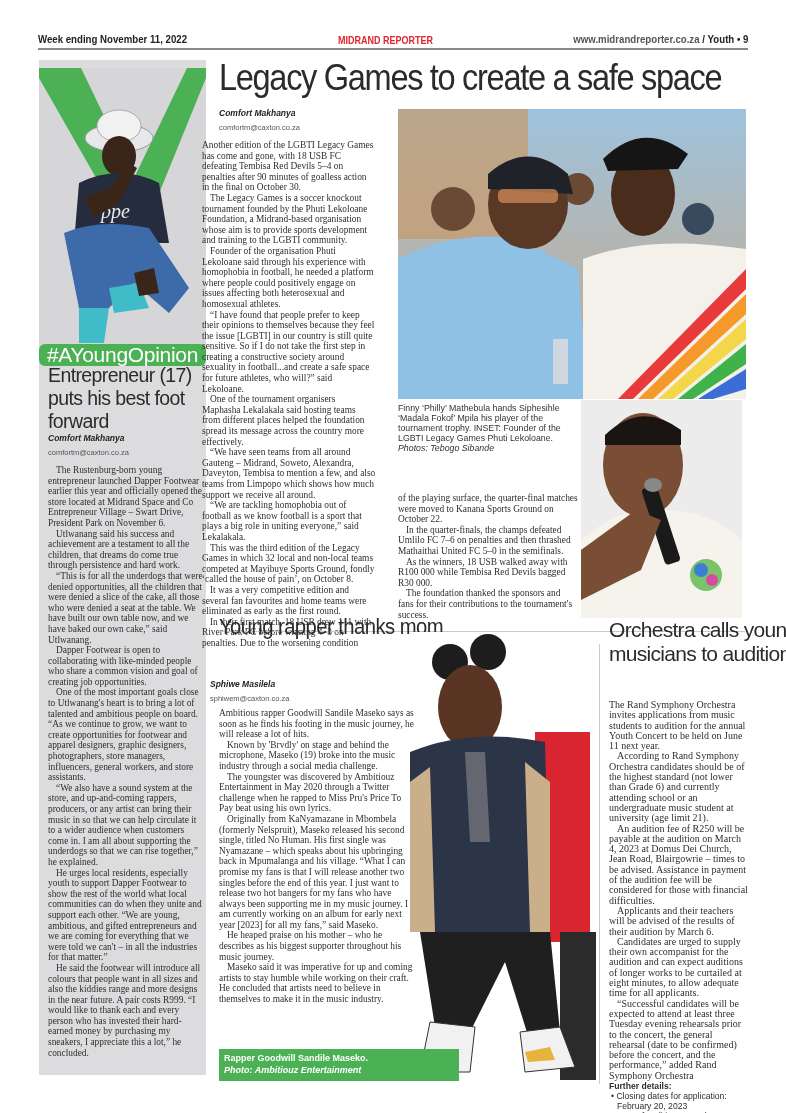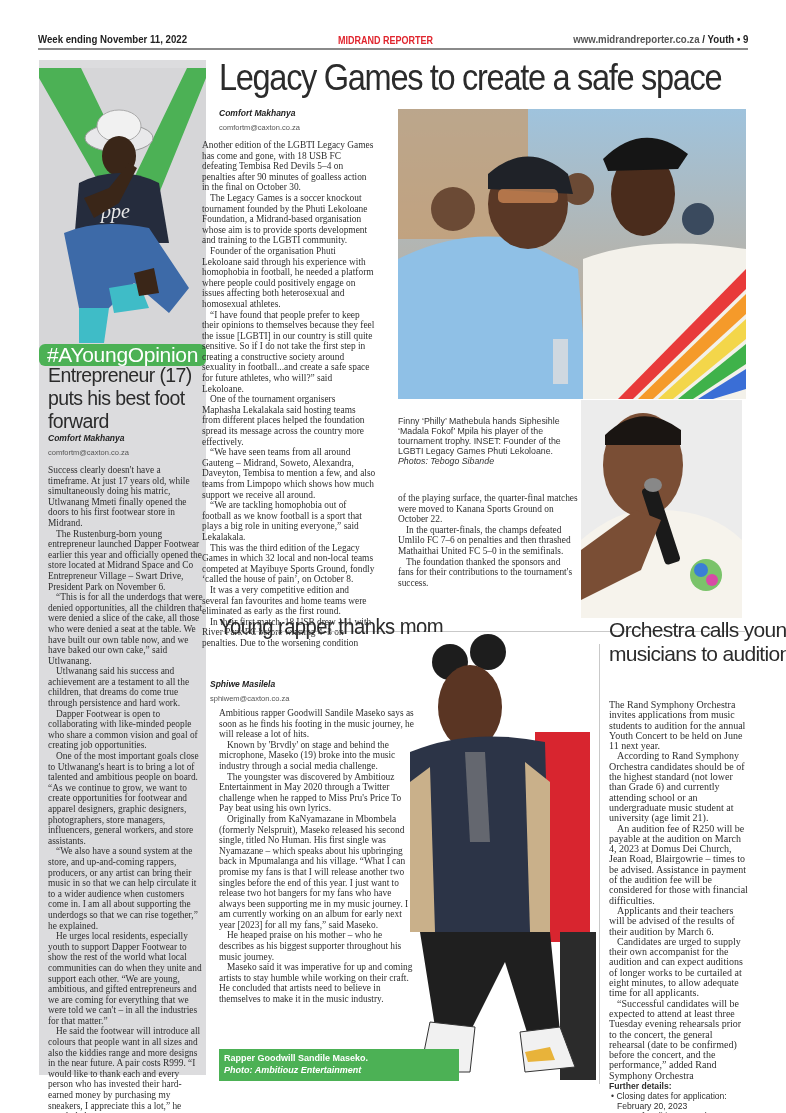--- a/index.html
+++ b/index.html
@@ -26,21 +26,21 @@
   .sb-text { position: absolute; left: 9px; top: 405px; width: 155px; }
 
   
   .headline { position: absolute; left: 219px; top: 57px; font-family: "Liberation Sans", sans-serif; font-size: 37px; color: #2b2b2b; letter-spacing: -1.5px; white-space: nowrap; transform: scaleX(0.88); transform-origin: left; }
   .lg-byline { position: absolute; left: 219px; top: 108px; }
   .lg-col1 { position: absolute; left: 202px; top: 140px; width: 174px; }
   .lg-col2 { position: absolute; left: 398px; top: 493px; width: 180px; }
 
   .photo-main { position: absolute; left: 398px; top: 109px; width: 348px; height: 290px; overflow: hidden; background: #6e93b8; }
   .photo-inset { position: absolute; left: 581px; top: 400px; width: 161px; height: 218px; overflow: hidden; background: #ececec; }
-  .caption { position: absolute; left: 398px; top: 403px; width: 180px; font-family: "Liberation Sans", sans-serif; font-size: 8.8px; line-height: 10px; color: #333; margin-top: 13px; }
+  .caption { position: absolute; left: 398px; top: 403px; width: 180px; font-family: "Liberation Sans", sans-serif; font-size: 8.8px; line-height: 10px; color: #333; }
 
   .hr1 { position: absolute; left: 219px; top: 631px; width: 526px; height: 1px; background: #c9c9c9; }
 
   .rap-headline { position: absolute; left: 219px; top: 618px; font-family: "Liberation Sans", sans-serif; font-size: 22px; color: #2b2b2b; letter-spacing: -0.6px; white-space: nowrap; transform: scaleX(0.92); transform-origin: left; }
   .rap-byline { position: absolute; left: 210px; top: 679px; }
   .rap-text { position: absolute; left: 219px; top: 708px; width: 215px; }
   .rap-photo { position: absolute; left: 410px; top: 632px; width: 186px; height: 448px; overflow: hidden; }
   .rap-caption { position: absolute; left: 219px; top: 1049px; width: 240px; height: 32px; background: #4cb155; color: #fff; font-family: "Liberation Sans", sans-serif; font-weight: bold; font-size: 9px; line-height: 11.5px; padding: 4px 5px; }
 
   .vrule { position: absolute; left: 599px; top: 644px; width: 1px; height: 440px; background: #c9c9c9; }
@@ -82,24 +82,23 @@
       <path d="M95 205 L115 200 L120 225 L100 228 Z" fill="#3a2618"></path>
     </svg>
   </div>
   <div class="sb-hashtag">#AYoungOpinion</div>
   <div class="sb-title">Entrepreneur (17) puts his best foot forward</div>
   <div class="sb-byline">
     <div class="byline">Comfort Makhanya</div>
     <div class="email">comfortm@caxton.co.za</div>
   </div>
   <div class="sb-text body-text">
-    <p class="first">Success clearly doesn't have a timeframe. At just 17 years old, while simultaneously doing his matric, Utlwanang Mmeti finally opened the doors to his first footwear store in Midrand.</p>
     <p>The Rustenburg-born young entrepreneur launched Dapper Footwear earlier this year and officially opened the store located at Midrand Space and Co Entrepreneur Village – Swart Drive, President Park on November 6.</p>
+    <p>Utlwanang said his success and achievement are a testament to all the children, that dreams do come true through persistence and hard work.</p>
     <p>“This is for all the underdogs that were denied opportunities, all the children that were denied a slice of the cake, all those who were denied a seat at the table. We have built our own table now, and we have baked our own cake,” said Utlwanang.</p>
-    <p>Utlwanang said his success and achievement are a testament to all the children, that dreams do come true through persistence and hard work.</p>
     <p>Dapper Footwear is open to collaborating with like-minded people who share a common vision and goal of creating job opportunities.</p>
     <p>One of the most important goals close to Utlwanang's heart is to bring a lot of talented and ambitious people on board. “As we continue to grow, we want to create opportunities for footwear and apparel designers, graphic designers, photographers, store managers, influencers, general workers, and store assistants.</p>
     <p>“We also have a sound system at the store, and up-and-coming rappers, producers, or any artist can bring their music in so that we can help circulate it to a wider audience when customers come in. I am all about supporting the underdogs so that we can rise together,” he explained.</p>
     <p>He urges local residents, especially youth to support Dapper Footwear to show the rest of the world what local communities can do when they unite and support each other. “We are young, ambitious, and gifted entrepreneurs and we are coming for everything that we were told we can't – in all the industries for that matter.”</p>
     <p>He said the footwear will introduce all colours that people want in all sizes and also the kiddies range and more designs in the near future. A pair costs R999. “I would like to thank each and every person who has invested their hard-earned money by purchasing my sneakers, I appreciate this a lot,” he concluded.</p>
   </div>
 </div>
 
 <div class="headline">Legacy Games to create a safe space</div>
 <div class="lg-byline">
@@ -166,20 +165,21 @@
 </div>
 
 <div class="caption">
   <span>Finny ‘Philly’ Mathebula hands Siphesihle ‘Madala Fokof’ Mpila his player of the tournament trophy. INSET: Founder of the LGBTI Legacy Games Phuti Lekoloane.</span>
   <i>Photos: Tebogo Sibande</i>
 </div>
 
 <div class="lg-col2 body-text">
   <p class="first">of the playing surface, the quarter-final matches were moved to Kanana Sports Ground on October 22.</p>
   <p>In the quarter-finals, the champs defeated Umlilo FC 7–6 on penalties and then thrashed Mathaithai United FC 5–0 in the semifinals.</p>
+  <p>As the winners, 18 USB walked away with R100 000 while Tembisa Red Devils bagged R30 000.</p>
   <p>The foundation thanked the sponsors and fans for their contributions to the tournament's success.</p>
 </div>
 
 <div class="hr1"></div>
 
 <div class="rap-headline" style="top:614px;">Young rapper thanks mom</div>
 <div class="rap-byline">
   <div class="byline">Sphiwe Masilela</div>
   <div class="email">sphiwem@caxton.co.za</div>
 </div>

